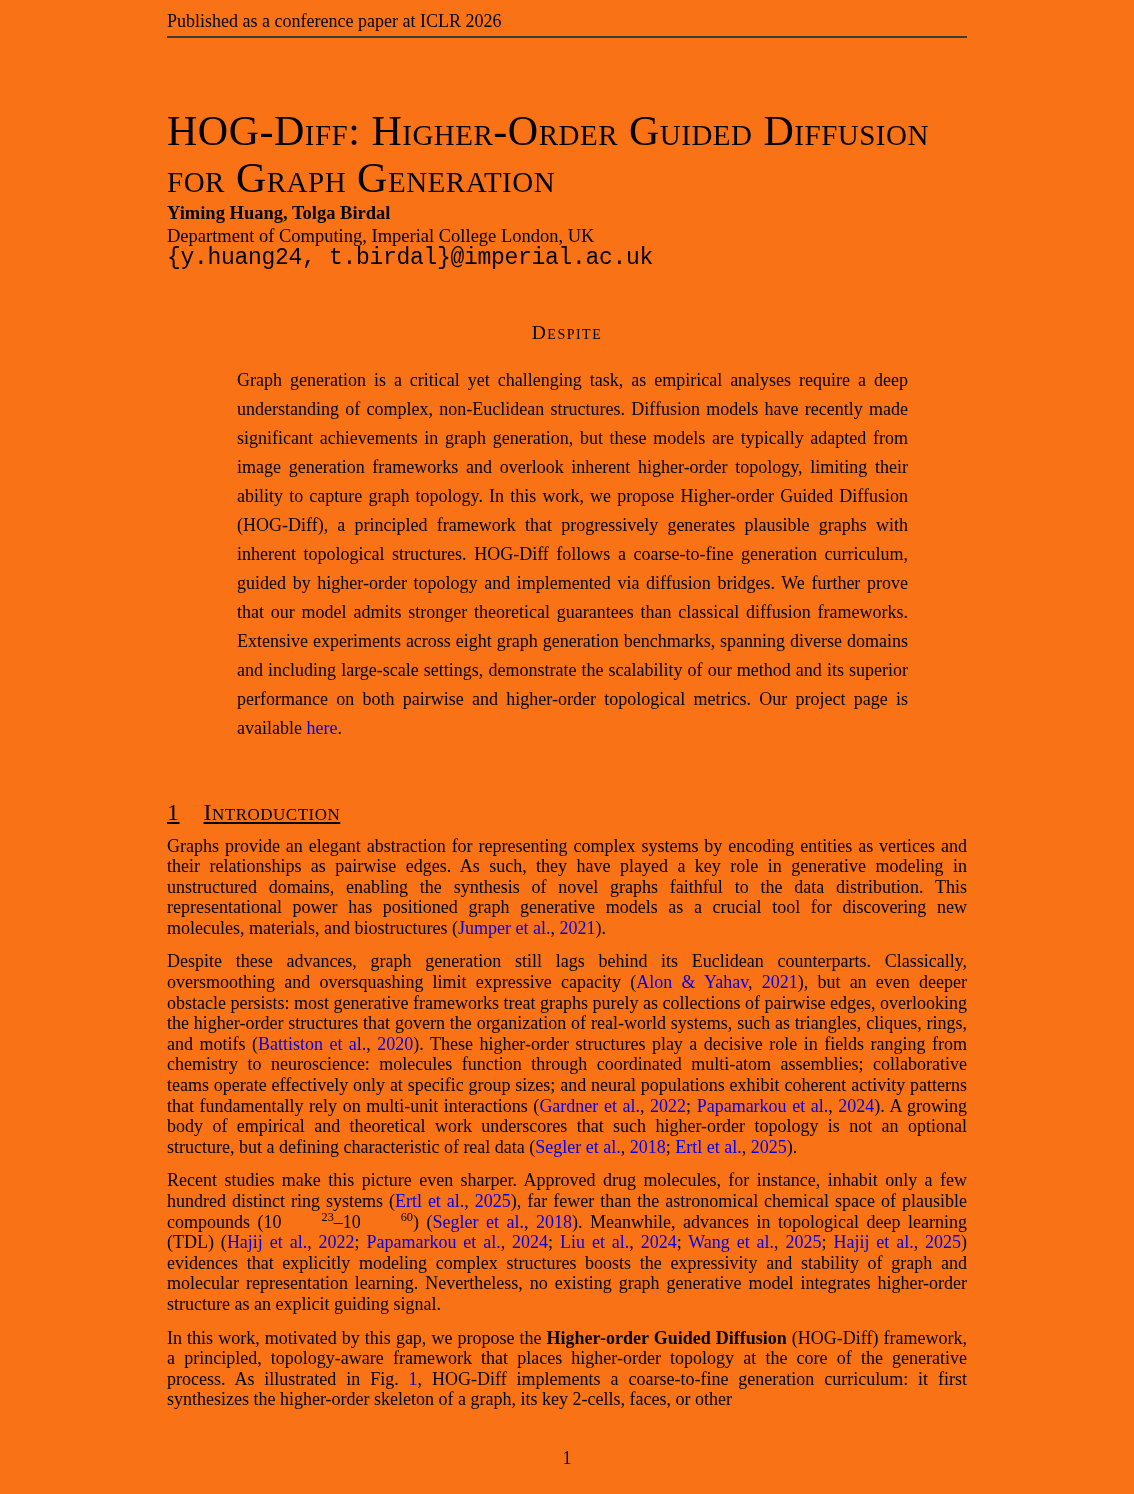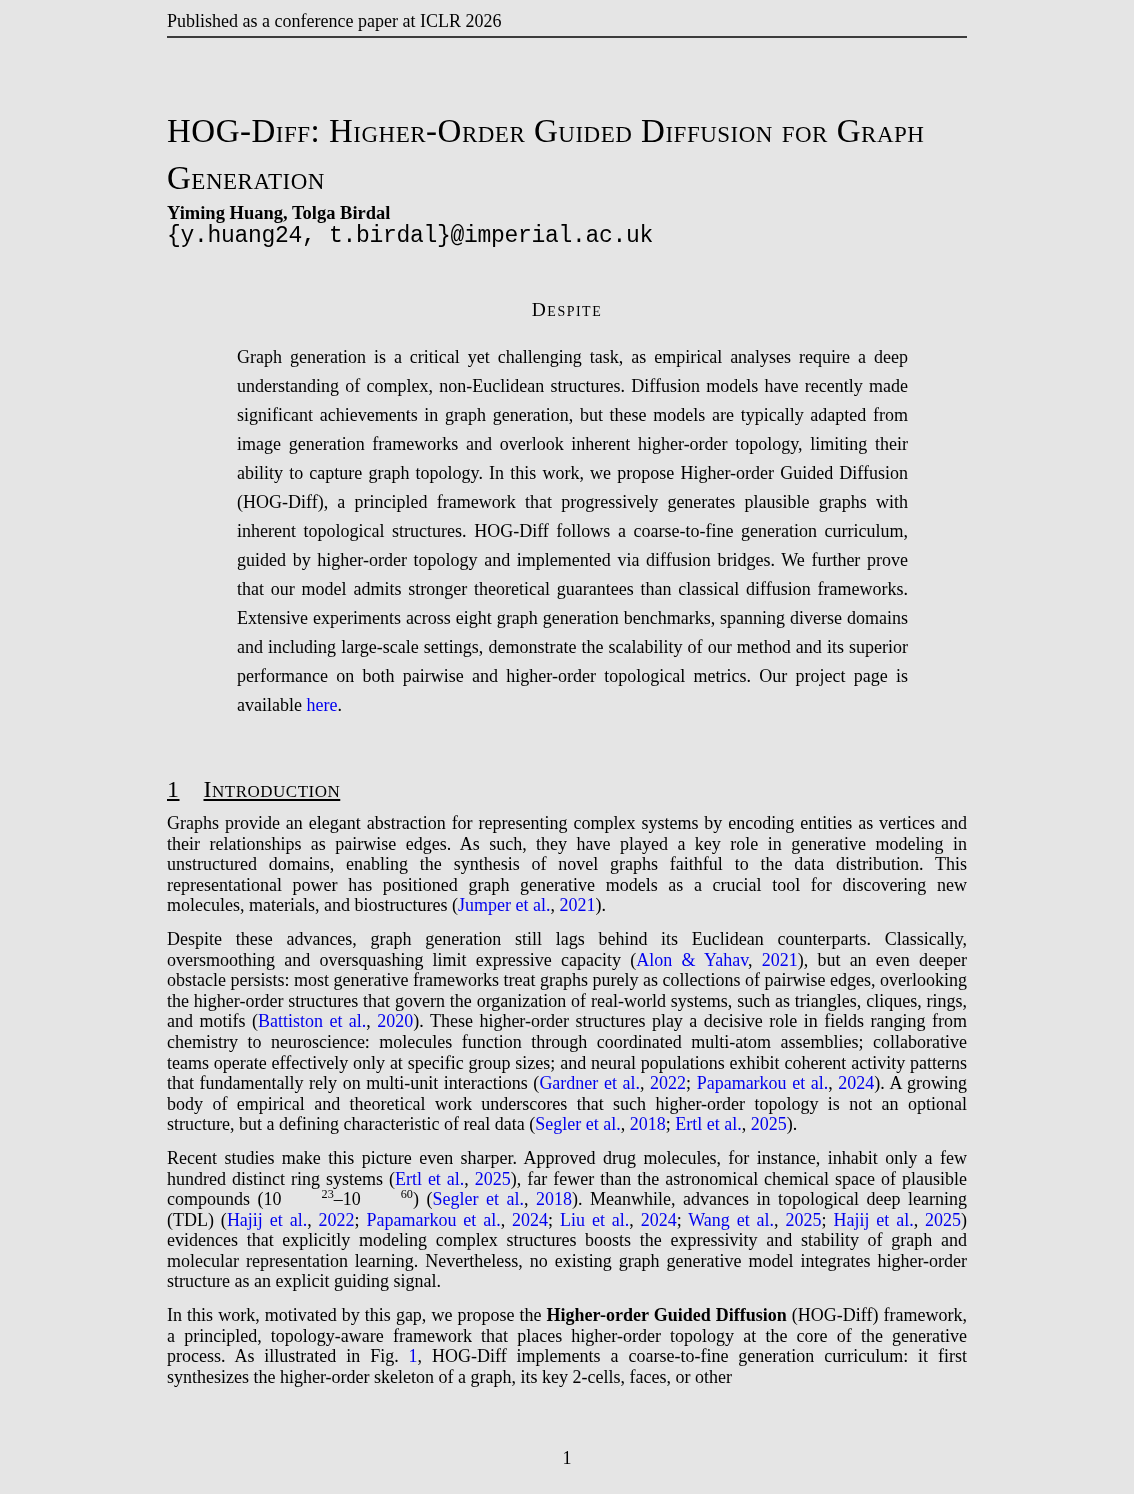--- a/index.html
+++ b/index.html
@@ -1,20 +1,20 @@
 <!DOCTYPE html>
 <html><head>
 <meta charset="utf-8">
 <style>
   html, body { margin: 0; padding: 0; background: #ffffff; }
   .page {
     position: relative;
     width: 1134px;
     height: 1494px;
-    background: #e5e5e5;
+    background: #f97316;
     color: #000000;
     font-family: "Liberation Serif", serif;
     overflow: hidden;
   }
   .content {
     position: absolute;
     left: 167px;
     top: 0;
     width: 800px;
   }
@@ -25,21 +25,21 @@
   }
   .header-rule {
     border: 0;
     border-top: 2px solid #3c3c3c;
     margin: 4px 0 0 0;
   }
   h1.paper-title {
     margin: 70px 0 0 0;
     font-weight: 400;
     font-variant: small-caps;
-    font-size: 33px;
+    font-size: 42px;
     line-height: 47px;
     letter-spacing: 0.5px;
   }
   .authors {
     font-size: 18.5px;
     line-height: 22.5px;
   }
   .author-names { font-weight: bold; }
   .author-emails {
     font-family: Liberation Mono, monospace;
@@ -97,20 +97,21 @@
 <div class="page">
   <div class="content">
 
     <div class="pub-note">Published as a conference paper at ICLR 2026</div>
     <hr class="header-rule">
 
     <h1 class="paper-title">HOG-Diff: Higher-Order Guided Diffusion for Graph Generation</h1>
 
     <div class="authors">
       <div class="author-names">Yiming Huang, Tolga Birdal</div>
+      <div class="author-affiliation">Department of Computing, Imperial College London, UK</div>
       <div class="author-emails">{y.huang24, t.birdal}@imperial.ac.uk</div>
     </div>
 
     <h2 class="abstract-heading">Despite</h2>
     <div class="abstract-body"><span>Graph generation is a critical yet challenging task, as empirical analyses require a deep understanding of complex, non-Euclidean structures. Diffusion models have recently made significant achievements in graph generation, but these models are typically adapted from image generation frameworks and overlook inherent higher-order topology, limiting their ability to capture graph topology. In this work, we propose Higher-order Guided Diffusion (HOG-Diff), a principled framework that progressively generates plausible graphs with inherent topological structures. HOG-Diff follows a coarse-to-fine generation curriculum, guided by higher-order topology and implemented via diffusion bridges. We further prove that our model admits stronger theoretical guarantees than classical diffusion frameworks. Extensive experiments across eight graph generation benchmarks, spanning diverse domains and including large-scale settings, demonstrate the scalability of our method and its superior performance on both pairwise and higher-order topological metrics. Our project page is available </span><a class="cite-link" href="#">here</a><span>.</span></div>
 
     <h2 class="section-heading">
       <span class="section-number">1</span><span>Introduction</span>
     </h2>
 

